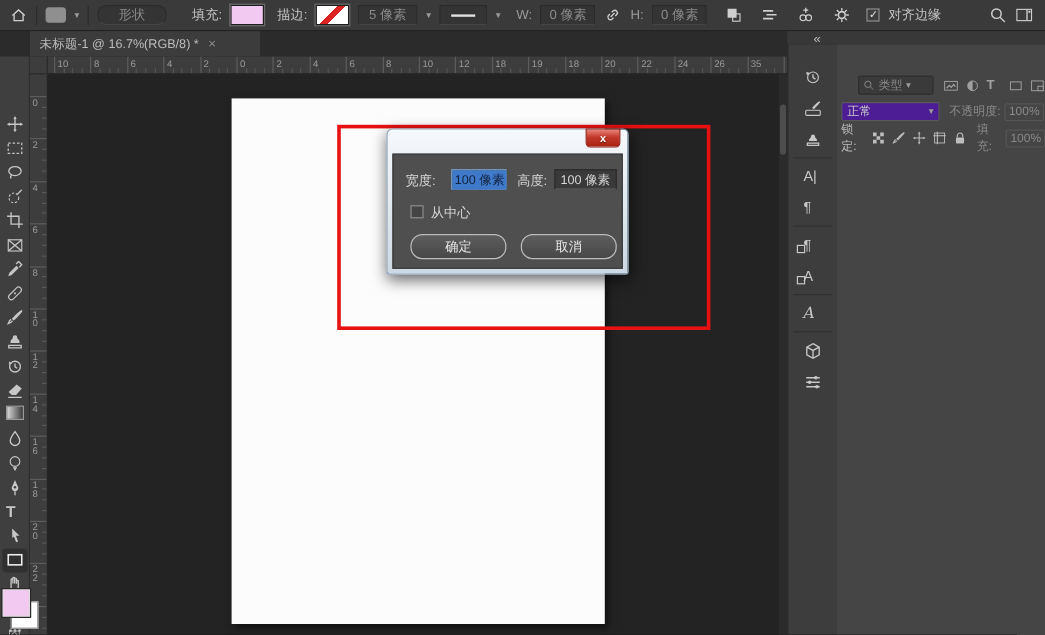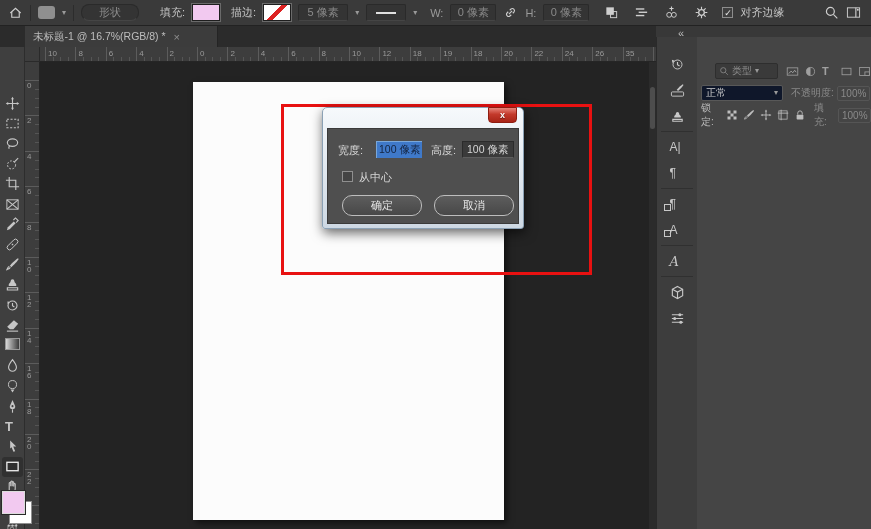--- a/index.html
+++ b/index.html
@@ -89,21 +89,21 @@
   .ptab{height:20px;padding:0 10px;display:flex;align-items:center;font-size:11px;color:#b0b0b0;}
   .ptab.active{background:#474747;color:#dadada;}
   #pmenu{position:absolute;right:5px;top:4px;width:12px;height:12px;color:#b0b0b0;}
   .prow{position:absolute;left:0;width:174px;display:flex;align-items:center;}
   #searchbox{margin-left:18px;width:80px;height:16px;background:#3a3a3a;border:1px solid #2e2e2e;border-radius:2px;
              display:flex;align-items:center;gap:3px;padding:0 3px;box-sizing:border-box;color:#898989;font-size:10px;}
   #searchbox .ticon{width:10px;height:10px;color:#8a8a8a;}
   #filtericons{display:flex;gap:5px;margin-left:8px;color:#a0a0a0;}
   #filtericons .ticon{width:13px;height:13px;display:block;}
   #filtericons .glyph{font-size:11px;font-weight:bold;color:#a0a0a0;}
-  #blendbox{margin-left:4px;width:82px;height:16px;background:#0f172a;border:1px solid #585858;border-radius:2px;
+  #blendbox{margin-left:4px;width:82px;height:16px;background:#4c1d95;border:1px solid #585858;border-radius:2px;
             display:flex;align-items:center;justify-content:space-between;padding:0 4px;box-sizing:border-box;
             color:#cdcdcd;font-size:10px;}
   .graybox{height:15px;border:1px solid #555;border-radius:2px;color:#8a8a8a;font-size:10px;
            display:flex;align-items:center;padding:0 3px;box-sizing:border-box;}
   .smalllbl{color:#8a8a8a;font-size:10px;}
   .locklbl{color:#bdbdbd;font-size:10px;}
   #lockicons{display:flex;gap:5px;margin-left:4px;color:#bdbdbd;}
   #lockicons .ticon{width:12px;height:12px;display:block;}
   #layerrow{position:absolute;left:0;top:90px;width:174px;height:31px;background:#565656;
             border-top:1px solid #3c3c3c;border-bottom:1px solid #3c3c3c;display:flex;align-items:center;box-sizing:border-box;}

